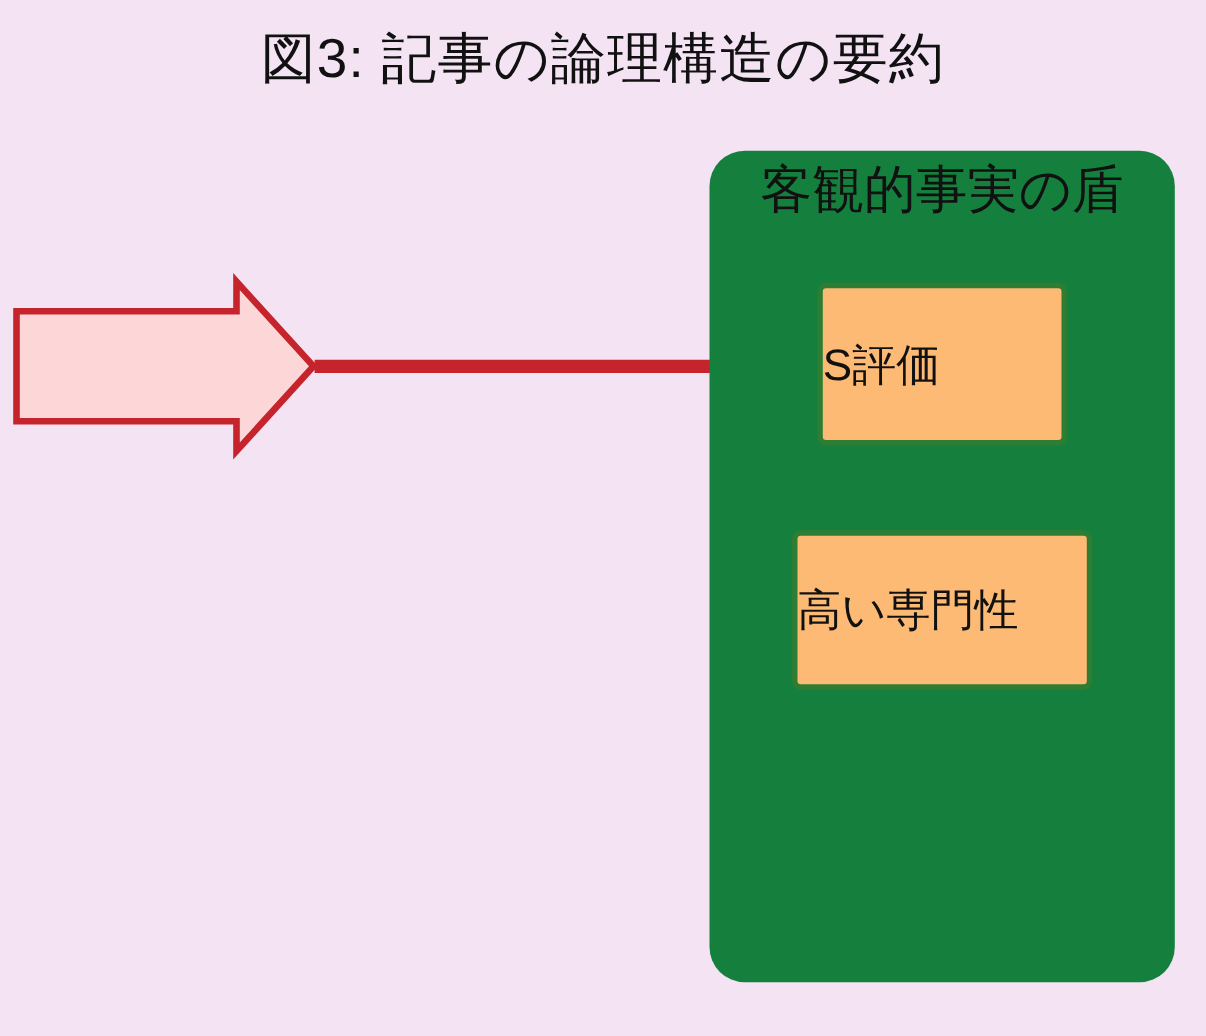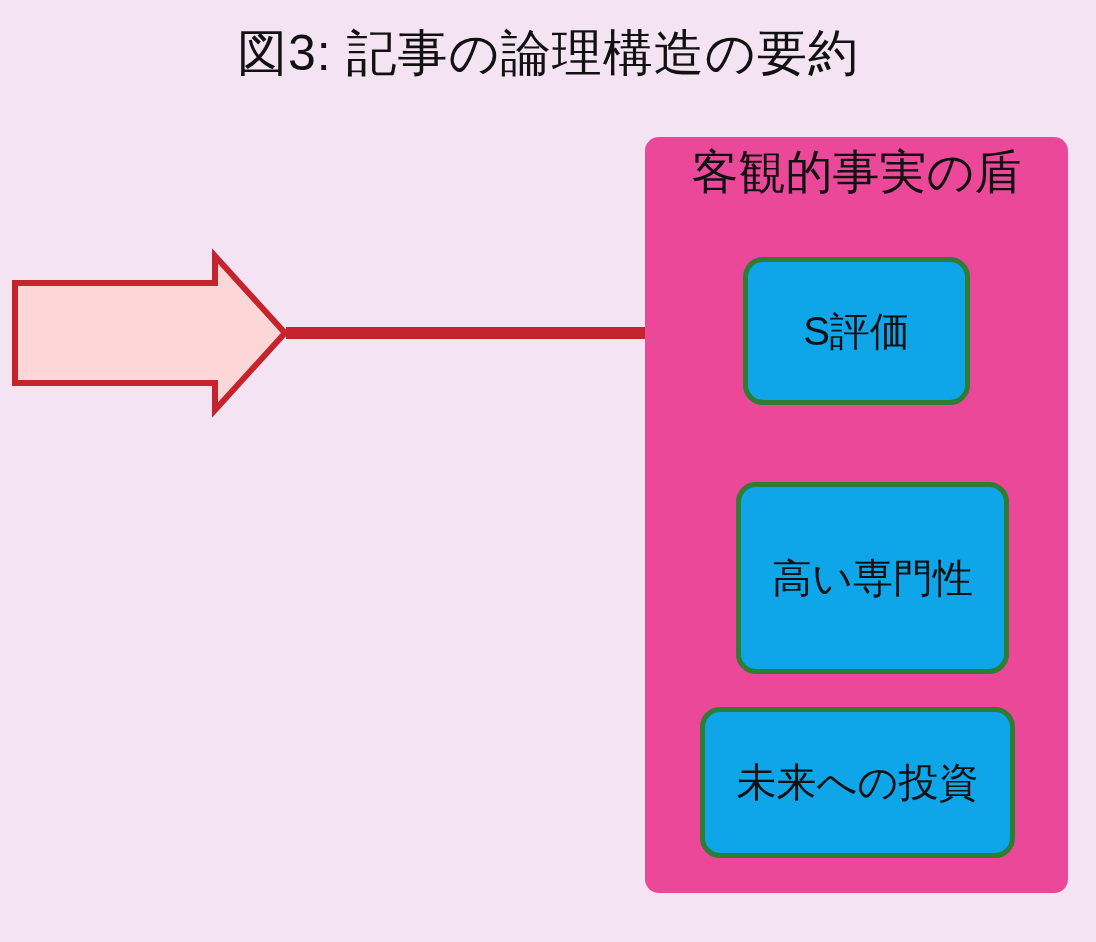--- a/index.html
+++ b/index.html
@@ -34,49 +34,48 @@
     left: 0;
     width: 1096px;
     height: 942px;
   }
   .facts-panel {
     position: absolute;
     left: 645px;
     top: 137px;
     width: 423px;
     height: 756px;
-    background: #ec4899;
-    border-radius: 14px;
+    background: #15803d;
+    border-radius: 32px;
     box-sizing: border-box;
   }
   .panel-title {
     position: absolute;
     top: 4px;
     left: 0;
     width: 100%;
     text-align: center;
     font-size: 47px;
     font-weight: 500;
     white-space: nowrap;
   }
   .fact-box {
     position: absolute;
     box-sizing: border-box;
-    background: #0ea5e9;
+    background: #fdba74;
     border: 5px solid #2e7d32;
-    border-radius: 20px;
+    border-radius: 8px;
     display: flex;
     align-items: center;
-    justify-content: center;
     font-size: 40px;
     font-weight: 500;
     white-space: nowrap;
   }
   .fact-box-1 { left: 743px; top: 257px; width: 227px; height: 148px; }
-  .fact-box-2 { left: 720px; top: 482px; width: 273px; height: 192px; margin-left: 16px; }
+  .fact-box-2 { left: 720px; top: 482px; width: 273px; height: 145px; }
   .fact-box-3 { left: 700px; top: 707px; width: 315px; height: 151px; }
   .block-arrow-label {
     position: absolute;
     left: 24px;
     top: 283px;
     width: 254px;
     height: 100px;
     display: flex;
     align-items: center;
     justify-content: center;
@@ -120,19 +119,16 @@
   </div>
 
   <div class="fact-box fact-box-1">
     <span>S評価</span>
   </div>
 
   <div class="fact-box fact-box-2">
     <span>高い専門性</span>
   </div>
 
-  <div class="fact-box fact-box-3">
-    <span>未来への投資</span>
-  </div>
 
 
 
 </div>
 
 </body></html>

